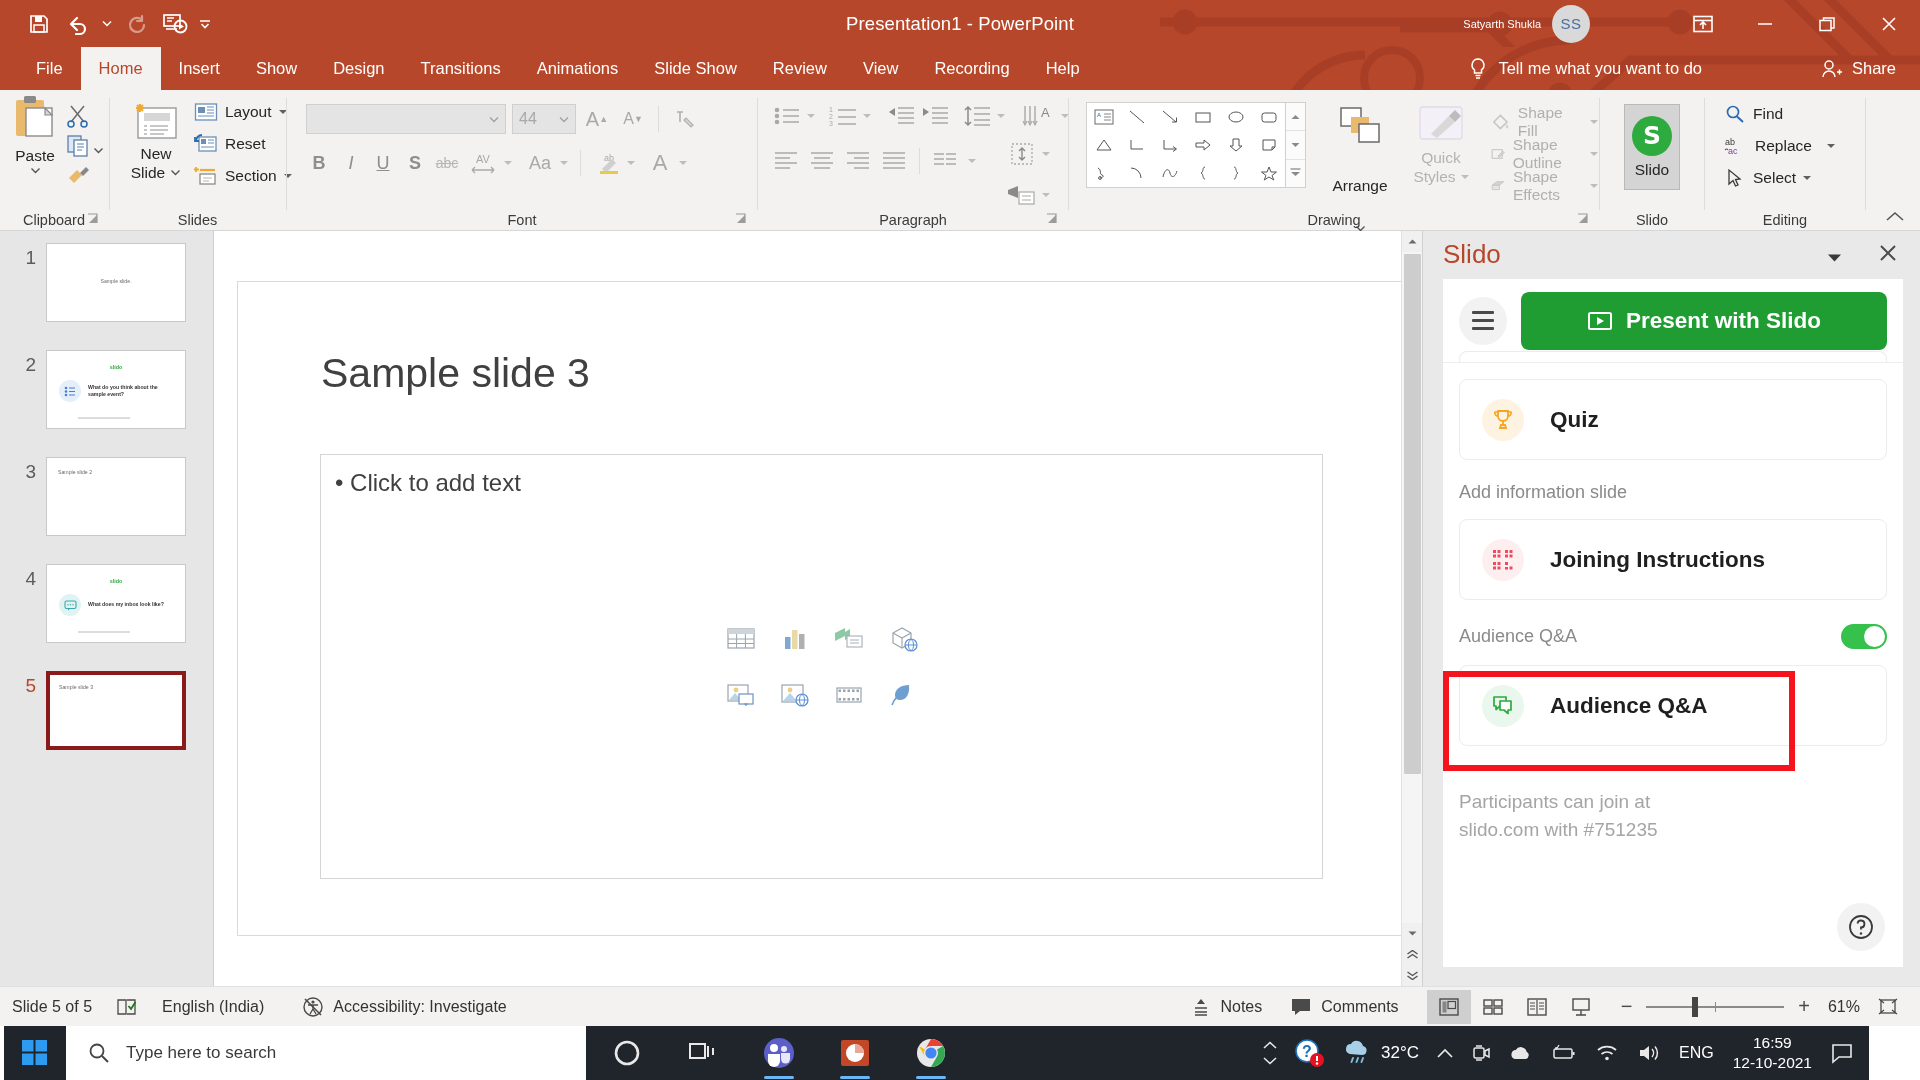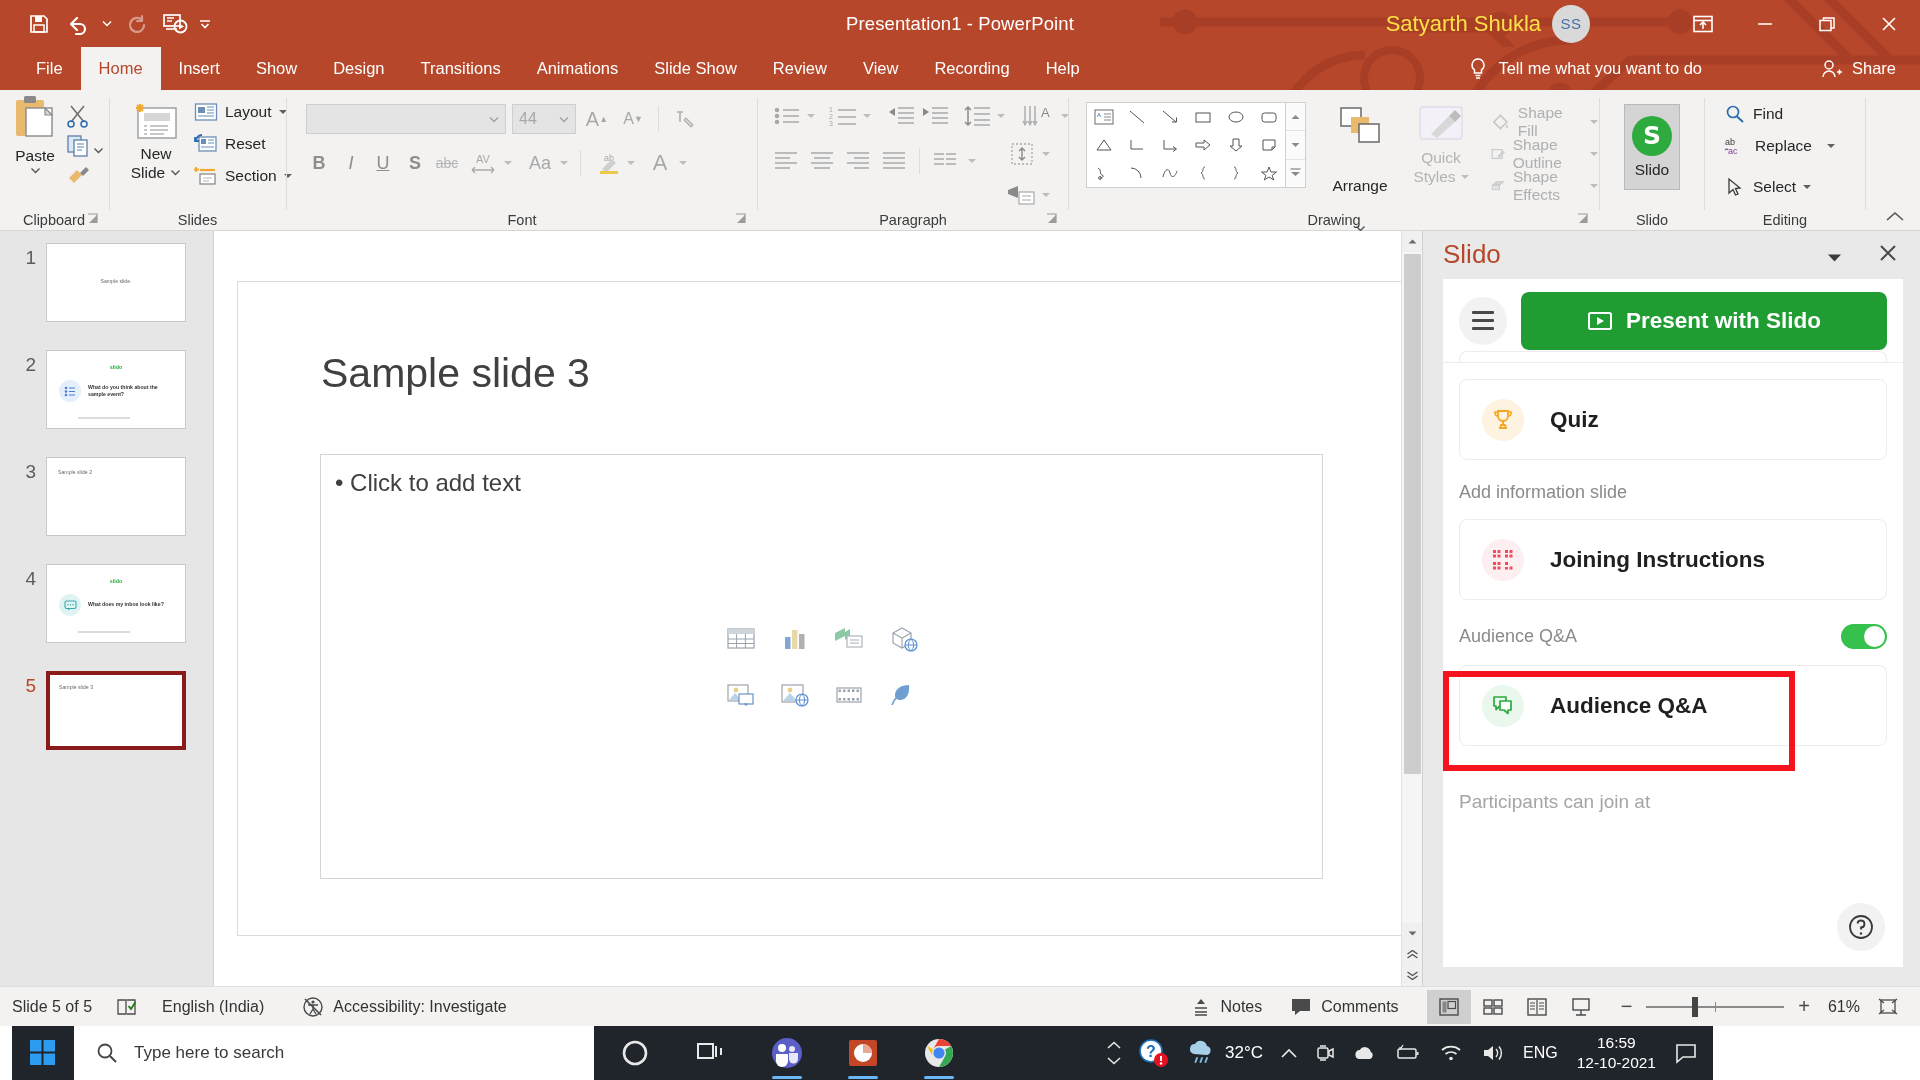--- a/index.html
+++ b/index.html
@@ -29,21 +29,21 @@
   .title-text {
     position: absolute; left: 0; top: 0; width: 1920px; height: 47px;
     display: flex; align-items: center; justify-content: center;
     color: #fff; font-size: 18.5px; letter-spacing: .1px; z-index: 2;
     pointer-events: none;
   }
   .acct {
     position: absolute; right: 330px; top: 0; height: 47px;
     display: flex; align-items: center; gap: 11px; z-index: 3;
   }
-  .acct-name { color: #fde047; font-size: 22px; white-space: nowrap; }
+  .acct-name { color: #ffffff; font-size: 11px; white-space: nowrap; }
   .avatar {
     width: 38px; height: 38px; border-radius: 50%;
     background: #d9d9d9; color: #4a6fa5;
     display: flex; align-items: center; justify-content: center;
     font-size: 15px; letter-spacing: .5px;
   }
   .wincontrols { position: absolute; right: 0; top: 0; height: 47px; display: flex; z-index: 3; }
   .wc { width: 62px; height: 47px; display: flex; align-items: center; justify-content: center; }
 
   
@@ -240,21 +240,21 @@
   .view-btn { width: 44px; height: 34px; display: flex; align-items: center; justify-content: center; }
   .view-btn.active { background: #cfcfcf; }
   .zoom-slider { display: flex; align-items: center; gap: 0; margin-left: 14px; }
   .zs-track { width: 138px; height: 2px; background: #8a8a8a; position: relative; margin: 0 10px; }
   .zs-mid { position: absolute; left: 69px; top: -4px; width: 1px; height: 10px; background: #8a8a8a; }
   .zs-handle { position: absolute; left: 46px; top: -9px; width: 6px; height: 20px; background: #444; }
   .zoom-val { font-size: 16px; color: #333; width: 46px; text-align: right; }
 
   
   .taskbar {
-    position: absolute; top: 1026px; left: 12px; width: 1701px; height: 54px;
+    position: absolute; top: 1026px; left: 4px; width: 1865px; height: 54px;
     background: rgba(18,22,30,.94);
     padding-left: 43px;
   }
   .tb-start { position: absolute; left: 0; top: 0; width: 62px; height: 54px; display:flex; align-items:center; justify-content:center; }
   .tb-search {
     position: absolute; left: 62px; top: 0; width: 520px; height: 54px; background: #fff;
     display: flex; align-items: center; gap: 16px; padding-left: 22px;
   }
   .tb-search span { font-size: 17px; color: #3a3a3a; }
   .tb-apps { position: absolute; left: 600px; top: 0; height: 54px; display: flex; align-items: center; gap: 30px; }
@@ -844,21 +844,21 @@
       </div>
       <div class="smallrow" style="position:absolute; left:18px; top:46px;">
         <svg width="24" height="20" viewBox="0 0 24 20">
             <text x="1" y="9" font-size="9" fill="#3a3a3a" font-family="Liberation Sans">ab</text>
             <text x="4" y="18" font-size="9" fill="#7b3fa0" font-family="Liberation Sans">ac</text>
             <path d="M1 14 q2 -2 3 0" stroke="#7b3fa0" stroke-width="1.2" fill="none"></path>
           </svg>
         <div class="smalllabel">Replace</div>
         <div class="caret-sm" style="margin-left:8px"></div>
       </div>
-      <div class="smallrow" style="position:absolute; left:18px; top:78px;margin-top:9px;">
+      <div class="smallrow" style="position:absolute; left:18px; top:78px;">
         <svg width="22" height="20" viewBox="0 0 22 20">
             <path d="M5 2 L5 16 L9 12.5 L11.5 18 L14 17 L11.5 11.5 L16 11z" fill="none" stroke="#3a3a3a" stroke-width="1.3"></path>
           </svg>
         <div class="smalllabel">Select</div>
         <div class="caret-sm"></div>
       </div>
       <div class="rgroup-label">Editing</div>
     </div>
     <div class="rgroup-sep" style="left:1865px;"></div>
 
@@ -1127,20 +1127,21 @@
                     <path d="M9 6 h11 v9 h-3 v3.5 L13 15 H9z" fill="#fff" stroke="#2dab3e" stroke-width="1.7" stroke-linejoin="round"></path>
                   </svg>
               </div>
               <div class="sp-card-label">Audience Q&amp;A</div>
             </div>
             <div class="hilite" style="left:-16px; top:6px; width:352px; height:100px;"></div>
           </div>
 
           <div class="sp-footnote">
             <div>Participants can join at</div>
+            <div>slido.com with #751235</div>
           </div>
         </div>
 
         <div class="help-fab">
           <svg width="28" height="28" viewBox="0 0 28 28">
               <circle cx="14" cy="14" r="11" fill="none" stroke="#3a3a3a" stroke-width="1.8"></circle>
               <path d="M10.5 10.5 a3.5 3.5 0 1 1 3.5 4 v2" fill="none" stroke="#3a3a3a" stroke-width="1.8"></path>
               <circle cx="14" cy="20.5" r="1.2" fill="#3a3a3a"></circle>
             </svg>
         </div>

